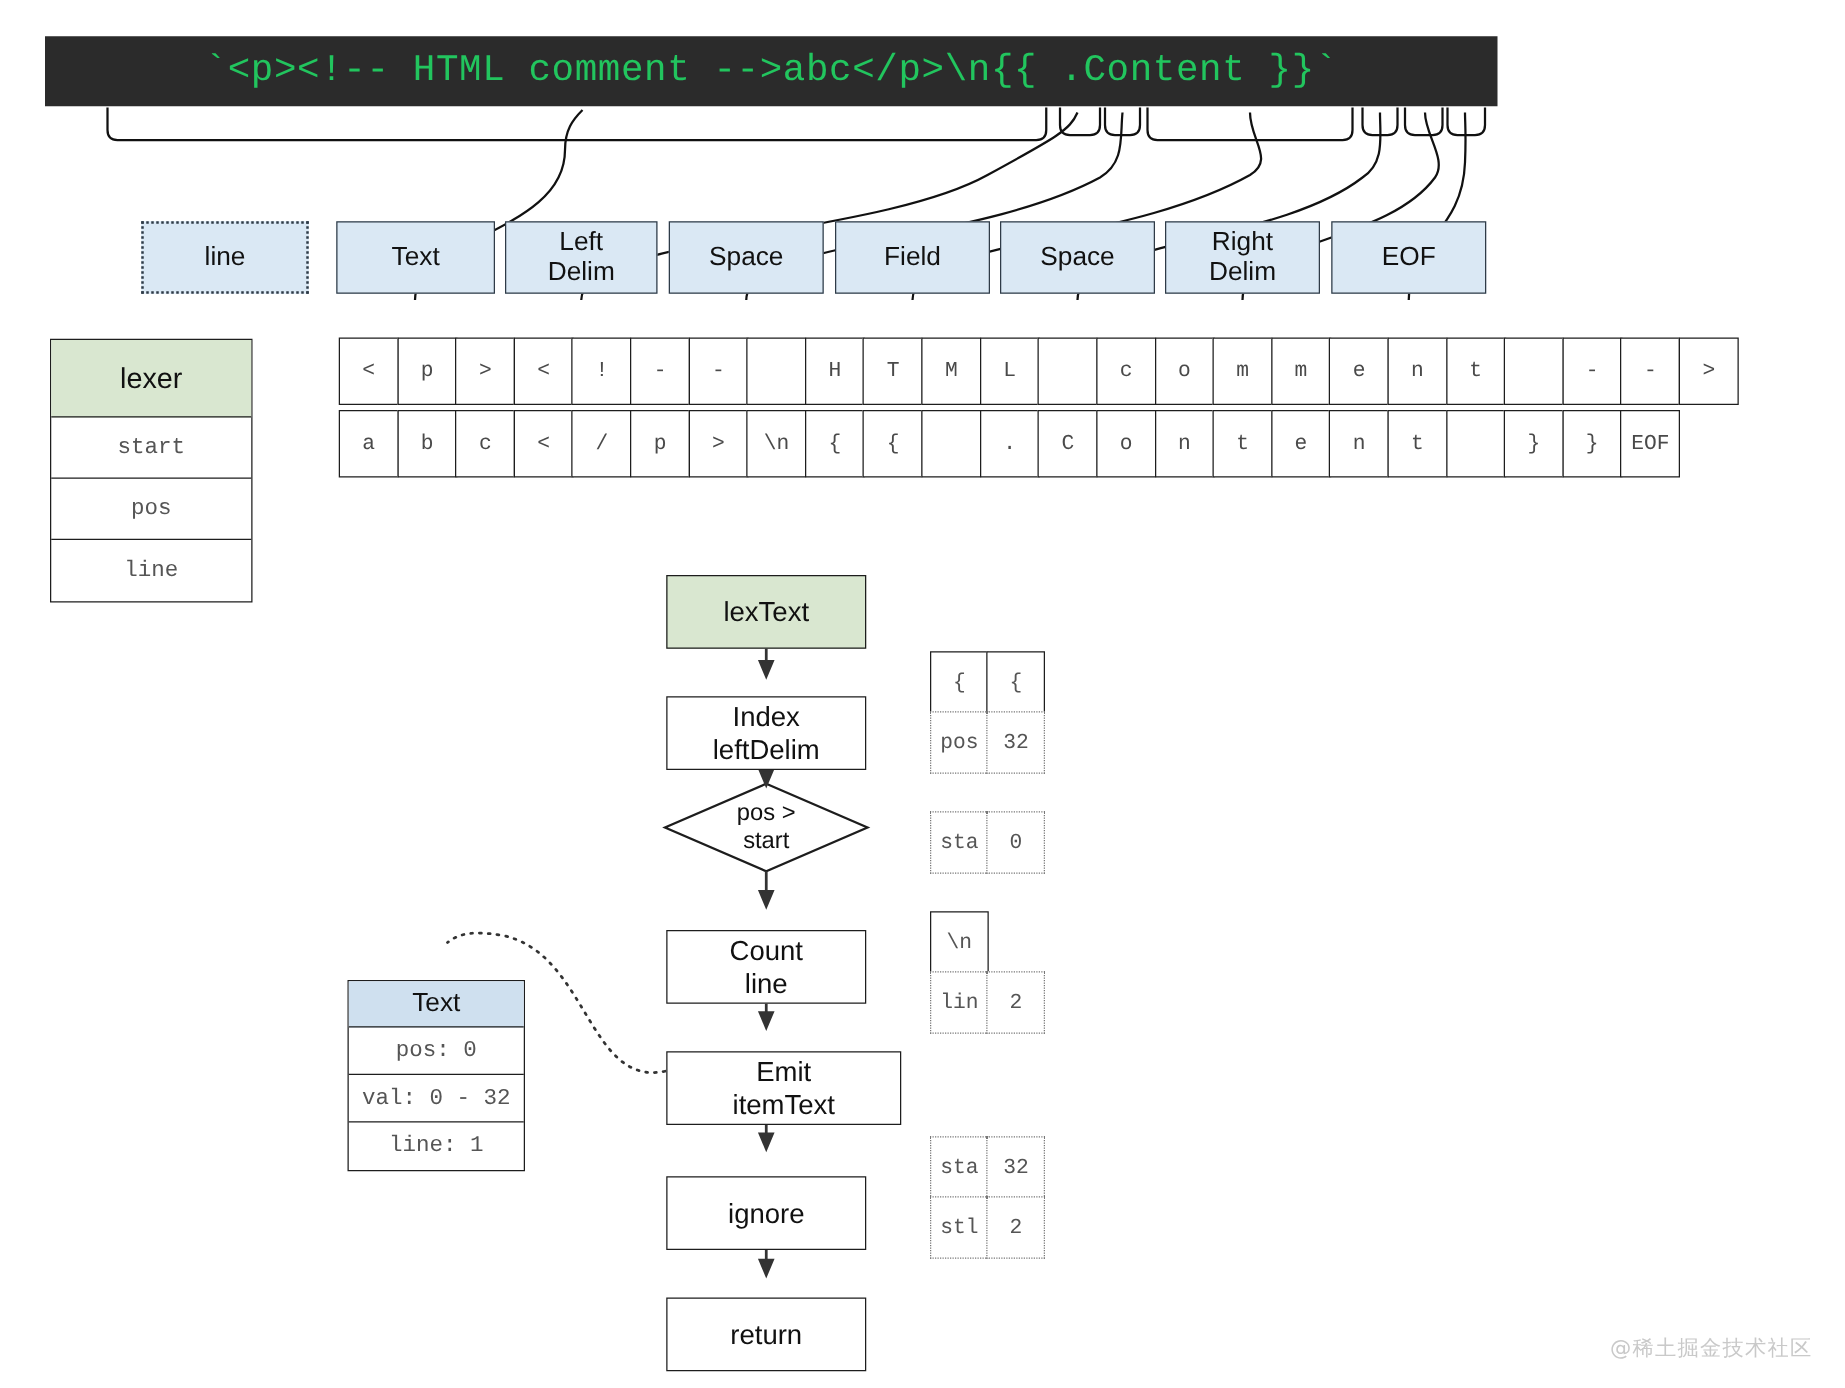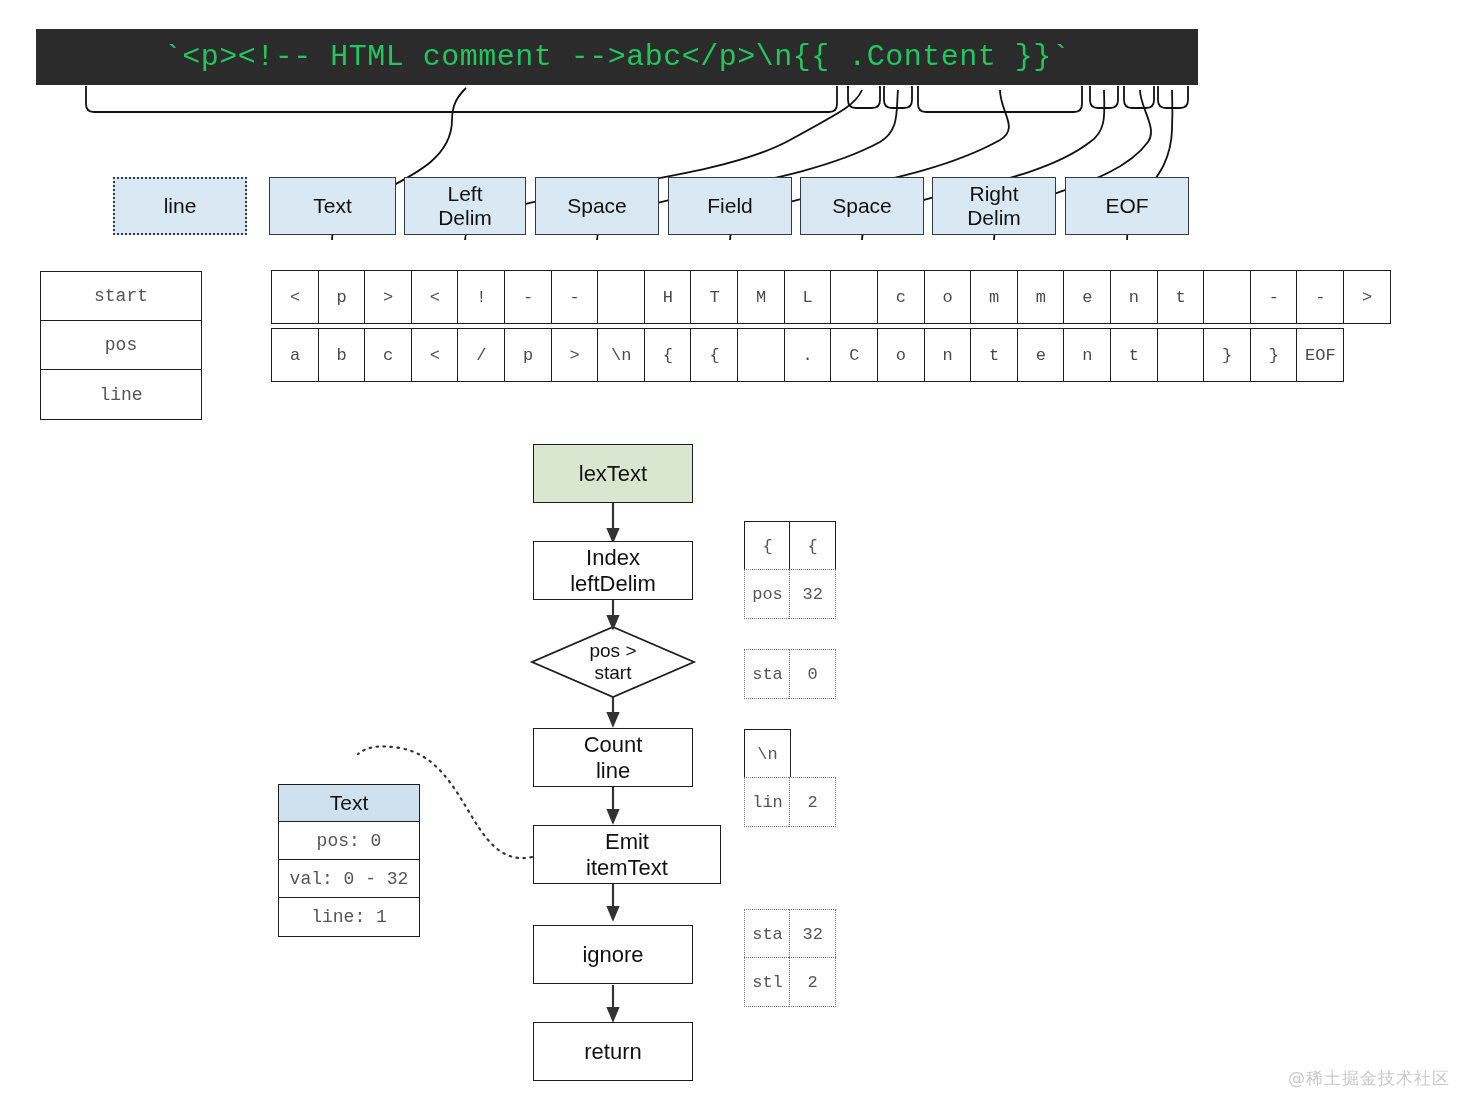--- a/index.html
+++ b/index.html
@@ -87,20 +87,21 @@
 
   
   .flow-box {
     border: 1.8px solid #1d1d1d;
     background: #ffffff;
     display: flex; align-items: center; justify-content: center;
     text-align: center;
     font-size: 22px;
     color: #111;
     line-height: 1.15;
+    margin-top: 16px;
   }
   .flow-box.green { background: #d9e7d0; }
   .diamond-label {
     position: absolute;
     display: flex; align-items: center; justify-content: center;
     text-align: center;
     font-size: 19px; color: #111; line-height: 1.15;
     pointer-events: none;
   }
 
@@ -204,20 +205,23 @@
 </div>
 <div class="abs token-box" style="left:932px; top:177px; width:124px; white-space:pre-line;">
   <span>Right
 Delim</span>
 </div>
 <div class="abs token-box" style="left:1065px; top:177px; width:124px;">
   <span>EOF</span>
 </div>
 
 <div class="abs struct" style="left:40px; top:271px; width:162px;">
+  <div class="row hdr-green" style="height:62px;">
+    <span>lexer</span>
+  </div>
   <div class="row mono" style="height:49px;">
     <span>start</span>
   </div>
   <div class="row mono" style="height:49px;">
     <span>pos</span>
   </div>
   <div class="row mono" style="height:49px;">
     <span>line</span>
   </div>
 </div>

